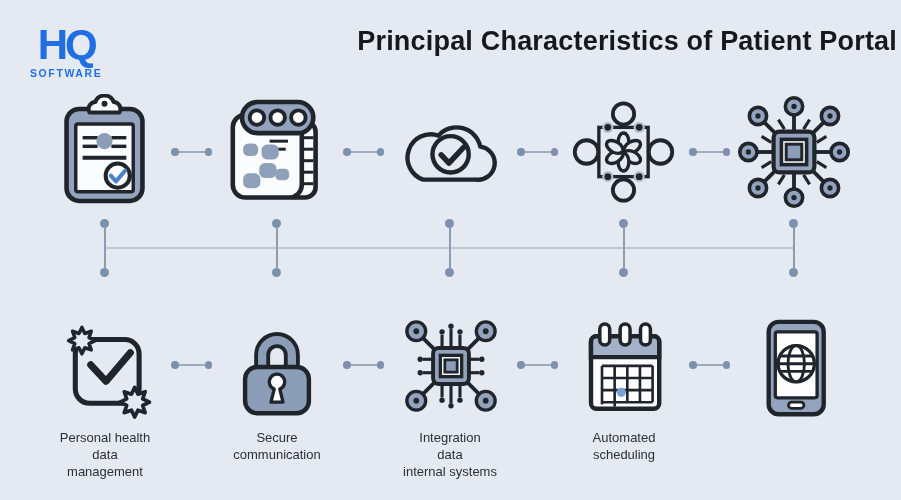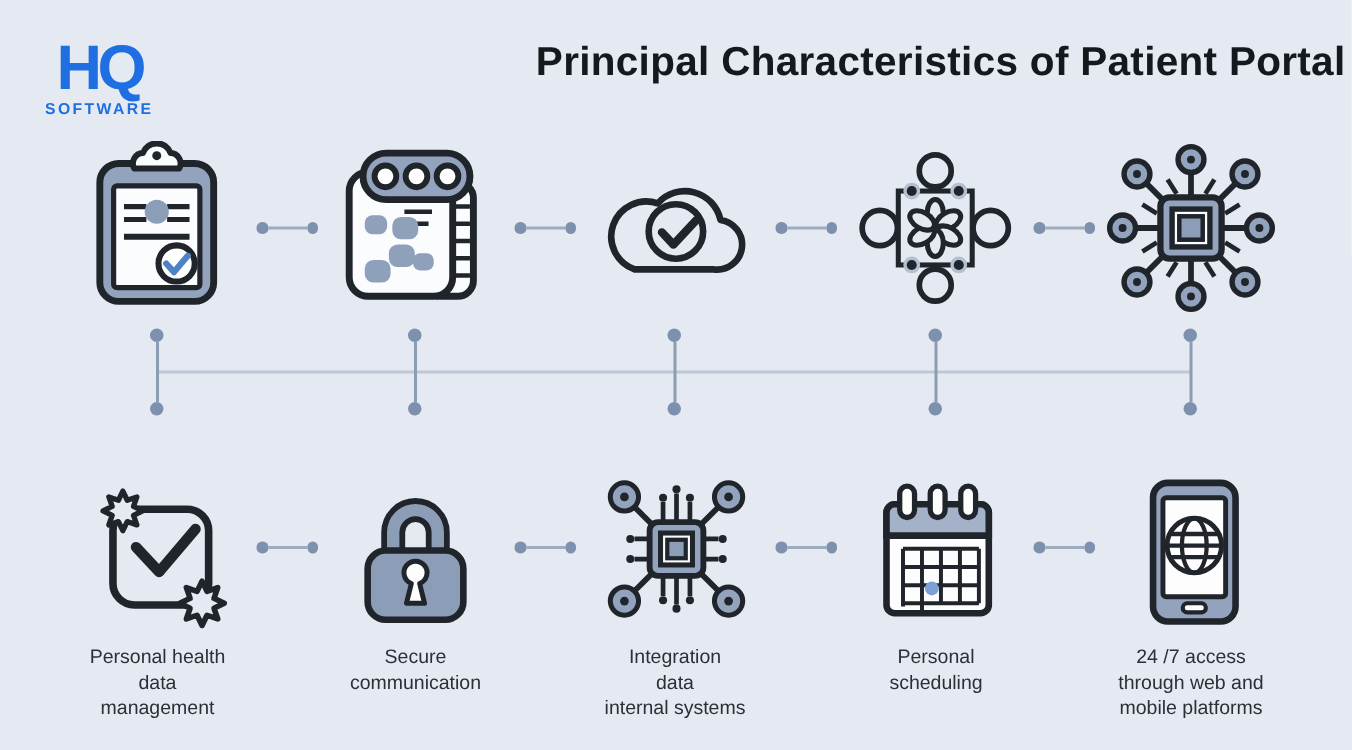--- a/index.html
+++ b/index.html
@@ -343,19 +343,16 @@
     </div>
 
   <div class="label" style="left:187px">Secure
 communication</div>
   <div class="label" style="left:15px">Personal health
 data
 management</div>
   <div class="label" style="left:360px">Integration
 data
 internal systems</div>
-  <div class="label" style="left:534px">Personal
+  <div class="label" style="left:534px">Automated
 scheduling</div>
-  <div class="label" style="left:704px">24 /7 access
-through web and
-mobile platforms</div>
 
 </div>
 
 </body></html>

